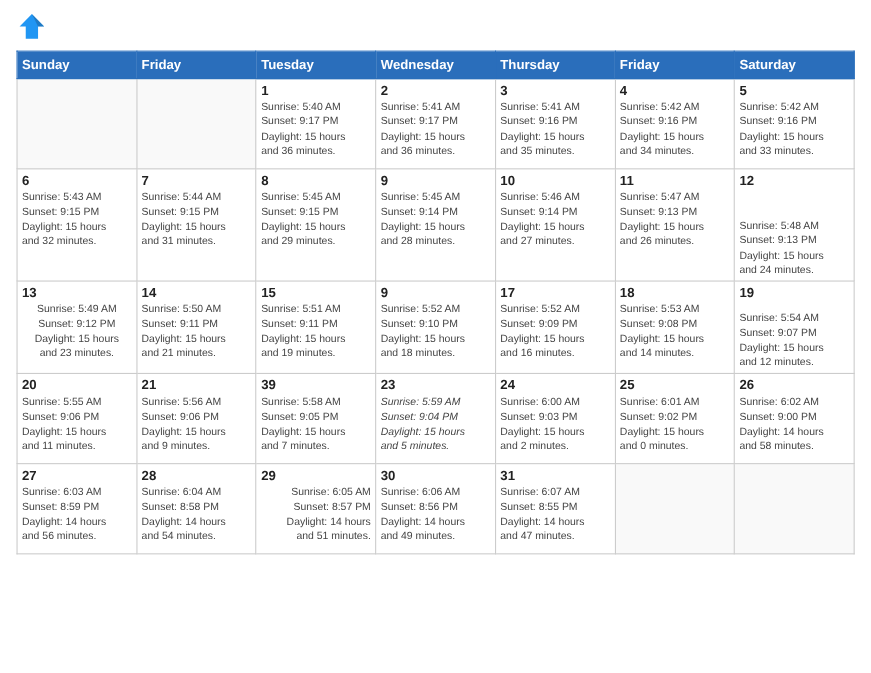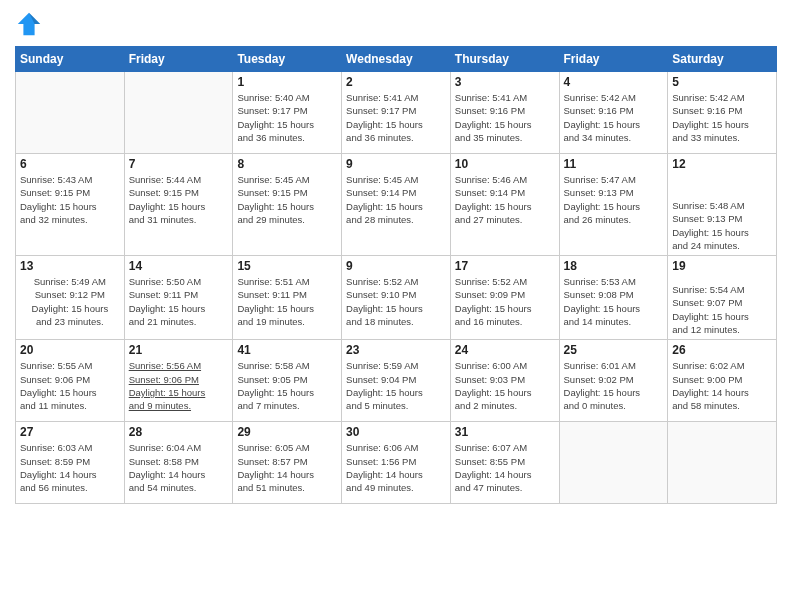--- a/index.html
+++ b/index.html
@@ -269,35 +269,35 @@
         <tr>
           <td>
             <span class="day-num">20</span>
             <div class="cell-text" style="white-space: pre-line;">Sunrise: 5:55 AM
 Sunset: 9:06 PM
 Daylight: 15 hours
 and 11 minutes.</div>
           </td>
           <td>
             <span class="day-num">21</span>
-            <div class="cell-text" style="white-space: pre-line; text-decoration: underline;">Sunrise: 5:56 AM
+            <div class="cell-text" style="white-space: pre-line;">Sunrise: 5:56 AM
 Sunset: 9:06 PM
 Daylight: 15 hours
 and 9 minutes.</div>
           </td>
           <td>
-            <span class="day-num">41</span>
+            <span class="day-num">39</span>
             <div class="cell-text" style="white-space: pre-line;">Sunrise: 5:58 AM
 Sunset: 9:05 PM
 Daylight: 15 hours
 and 7 minutes.</div>
           </td>
           <td>
             <span class="day-num">23</span>
-            <div class="cell-text" style="white-space: pre-line;">Sunrise: 5:59 AM
+            <div class="cell-text" style="white-space: pre-line; font-style: italic;">Sunrise: 5:59 AM
 Sunset: 9:04 PM
 Daylight: 15 hours
 and 5 minutes.</div>
           </td>
           <td>
             <span class="day-num">24</span>
             <div class="cell-text" style="white-space: pre-line;">Sunrise: 6:00 AM
 Sunset: 9:03 PM
 Daylight: 15 hours
 and 2 minutes.</div>
@@ -327,29 +327,29 @@
           </td>
           <td>
             <span class="day-num">28</span>
             <div class="cell-text" style="white-space: pre-line;">Sunrise: 6:04 AM
 Sunset: 8:58 PM
 Daylight: 14 hours
 and 54 minutes.</div>
           </td>
           <td>
             <span class="day-num">29</span>
-            <div class="cell-text" style="white-space: pre-line;">Sunrise: 6:05 AM
+            <div class="cell-text" style="white-space: pre-line; text-align: right;">Sunrise: 6:05 AM
 Sunset: 8:57 PM
 Daylight: 14 hours
 and 51 minutes.</div>
           </td>
           <td>
             <span class="day-num">30</span>
             <div class="cell-text" style="white-space: pre-line;">Sunrise: 6:06 AM
-Sunset: 1:56 PM
+Sunset: 8:56 PM
 Daylight: 14 hours
 and 49 minutes.</div>
           </td>
           <td>
             <span class="day-num">31</span>
             <div class="cell-text" style="white-space: pre-line;">Sunrise: 6:07 AM
 Sunset: 8:55 PM
 Daylight: 14 hours
 and 47 minutes.</div>
           </td>

